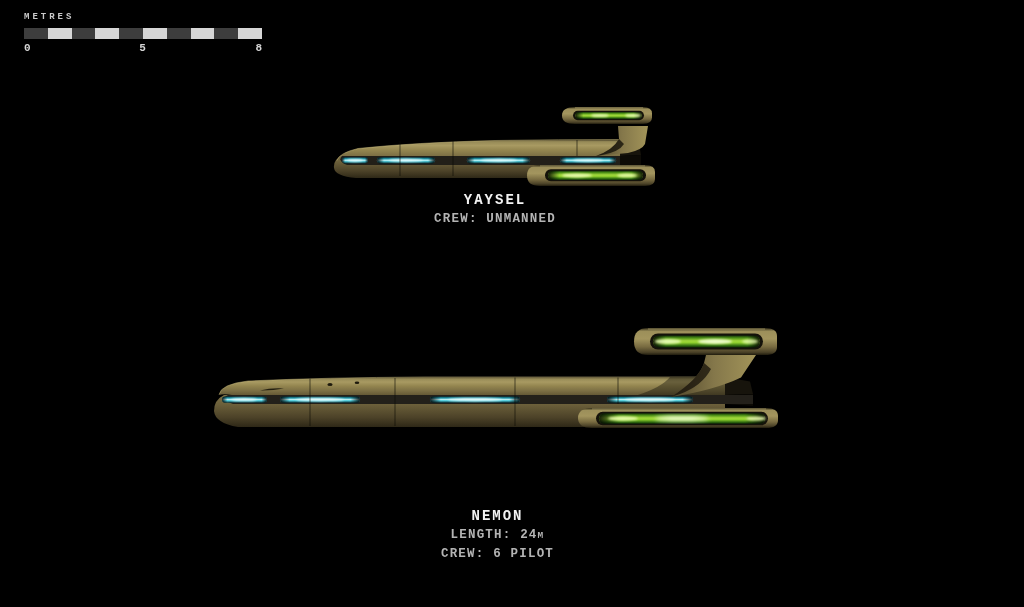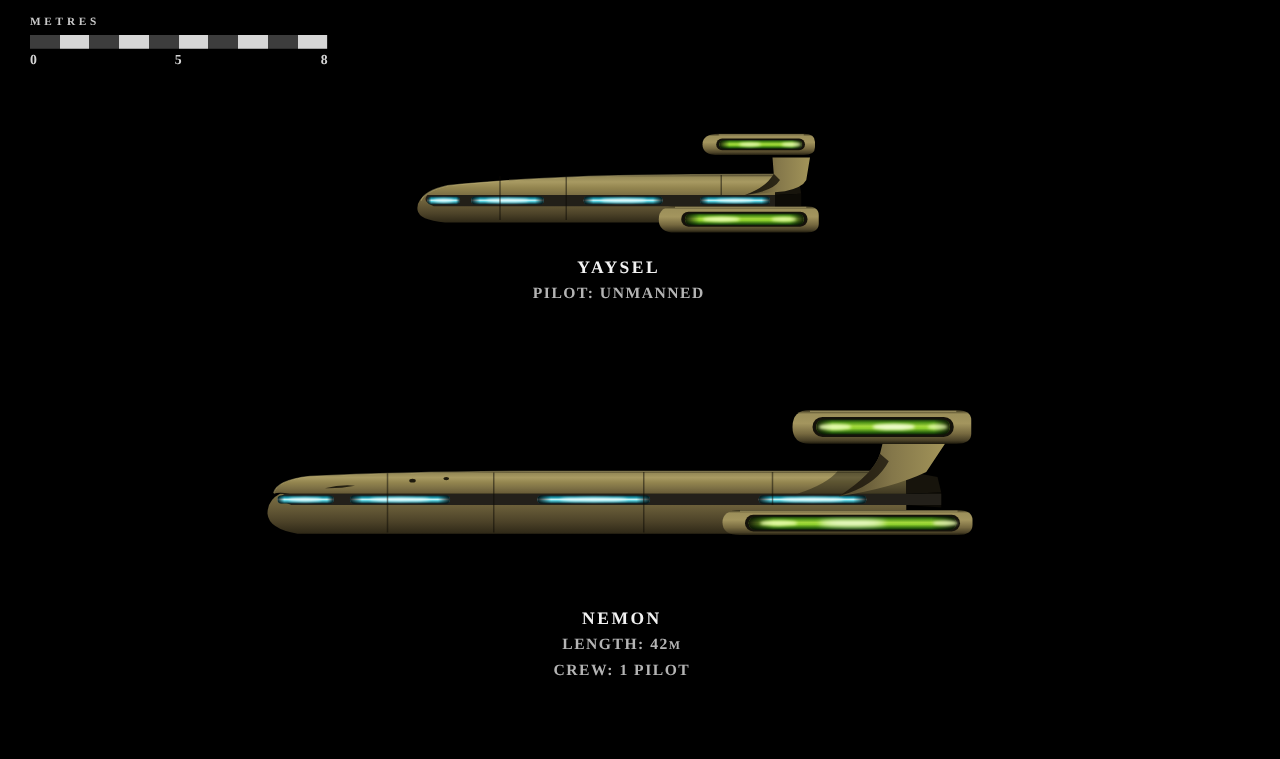--- a/index.html
+++ b/index.html
@@ -9,21 +9,21 @@
     --text-bright:#f2f2f2;
     --text-dim:#b4b4b4;
   }
   *{margin:0;padding:0;box-sizing:border-box;}
   html,body{background:var(--background);}
   .canvas{
     position:relative;
     width:1024px;height:607px;
     background:var(--background);
     overflow:hidden;
-    font-family:Liberation Serif, serif;
+    font-family:Liberation Mono, monospace;
   }
 
   
   .scalebar{position:absolute;left:24px;top:12px;width:238px;}
   .scalebar-label{
     font-size:9px;font-weight:bold;letter-spacing:3px;
     color:#c9c9c9;
   }
   .scalebar-bar{
     margin-top:6px;height:11px;width:238px;
@@ -44,23 +44,23 @@
   .ship-name{
     font-size:14px;font-weight:bold;letter-spacing:2px;
     color:var(--text-bright);line-height:20px;
   }
   .ship-spec{
     font-size:12.5px;font-weight:bold;letter-spacing:1.2px;
     color:var(--text-dim);line-height:19px;
   }
   .spec-unit{font-size:9.5px;}
   .yaysel{left:330px;top:98px;width:330px;}
-  .yaysel figcaption{margin-top:15px;}
+  .yaysel figcaption{}
   .nemon{left:210px;top:320px;width:575px;}
-  .nemon figcaption{margin-top:48px;}
+  .nemon figcaption{margin-top:68px;}
 </style>
 </head>
 <body>
 
 <div class="canvas">
 
   <svg width="0" height="0" style="position:absolute" aria-hidden="true">
     <defs>
       <linearGradient id="gHull" x1="0" y1="0" x2="0" y2="1">
         <stop offset="0" stop-color="#3a3320"></stop>
@@ -177,21 +177,21 @@
         <path d="M210,67.9 L315,67.9" stroke="#cdbf82" stroke-width="1" opacity="0.45"></path>
         <rect x="215" y="71.3" width="101" height="12" rx="5.8" fill="#14120a"></rect>
         <rect x="218" y="72.7" width="95" height="9.4" rx="4.7" fill="url(#gGreen)"></rect>
         <rect x="218" y="72.7" width="95" height="9.4" rx="4.7" fill="url(#gFadeX)"></rect>
         <ellipse cx="247" cy="77.4" rx="15" ry="2" fill="#eeffb8" opacity="0.9" filter="url(#fGlow)"></ellipse>
         <ellipse cx="297" cy="77.4" rx="10" ry="1.8" fill="#eeffb8" opacity="0.8" filter="url(#fGlow)"></ellipse>
       </g>
     </svg>
     <figcaption>
       <div class="ship-name">YAYSEL</div>
-      <div class="ship-spec">PILOT: UNMANNED</div>
+      <div class="ship-spec">CREW: UNMANNED</div>
     </figcaption>
   </figure>
 
   <figure class="ship nemon">
     <svg width="575" height="118" viewBox="0 0 575 118">
 
       <path d="M14,75 Q4,80 4,91 Q5,103 28,107 L515,107 L515,75 Z" fill="url(#gBelly)"></path>
 
       <path d="M9,75 Q11,64 38,61 Q115,57.5 215,57 L515,57 L515,75 L22,75 Q13,73.5 9,75 Z" fill="url(#gHull)"></path>
       <path d="M9,74.5 Q11,64 38,61 Q115,57.5 215,57 L515,57" stroke="#c7b97c" stroke-width="1" fill="none" opacity="0.5"></path>
@@ -246,18 +246,18 @@
         <rect x="386" y="91.8" width="172" height="13.4" rx="6.7" fill="#14120a"></rect>
         <rect x="389" y="93.2" width="166" height="10.6" rx="5.3" fill="url(#gGreen)"></rect>
         <rect x="389" y="93.2" width="166" height="10.6" rx="5.3" fill="url(#gFadeX)"></rect>
         <ellipse cx="413" cy="98.5" rx="15" ry="2.2" fill="#eeffb8" opacity="0.85" filter="url(#fGlow)"></ellipse>
         <ellipse cx="472" cy="98.5" rx="27" ry="2.6" fill="#f6ffe0" opacity="0.95" filter="url(#fGlow2)"></ellipse>
         <ellipse cx="546" cy="98.5" rx="10" ry="2.1" fill="#eeffb8" opacity="0.85" filter="url(#fGlow)"></ellipse>
       </g>
     </svg>
     <figcaption>
       <div class="ship-name">NEMON</div>
-      <div class="ship-spec"><span>LENGTH: 42</span><span class="spec-unit">M</span></div>
-      <div class="ship-spec">CREW: 1 PILOT</div>
+      <div class="ship-spec"><span>LENGTH: 24</span><span class="spec-unit">M</span></div>
+      <div class="ship-spec">CREW: 6 PILOT</div>
     </figcaption>
   </figure>
 
 </div>
 
 </body></html>

